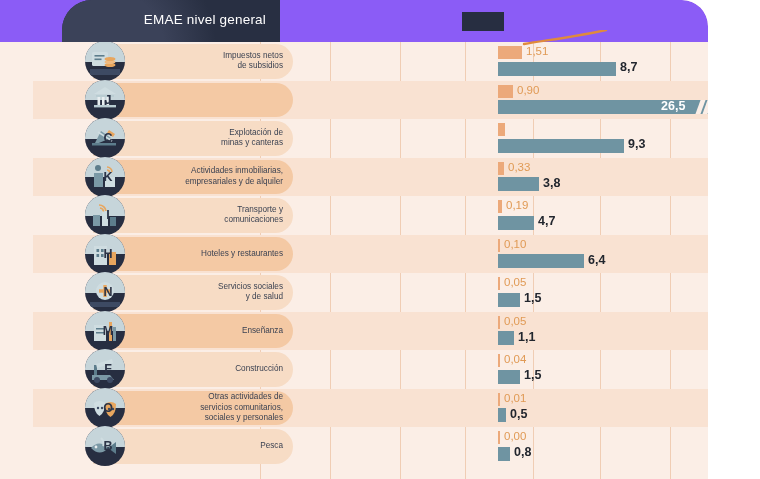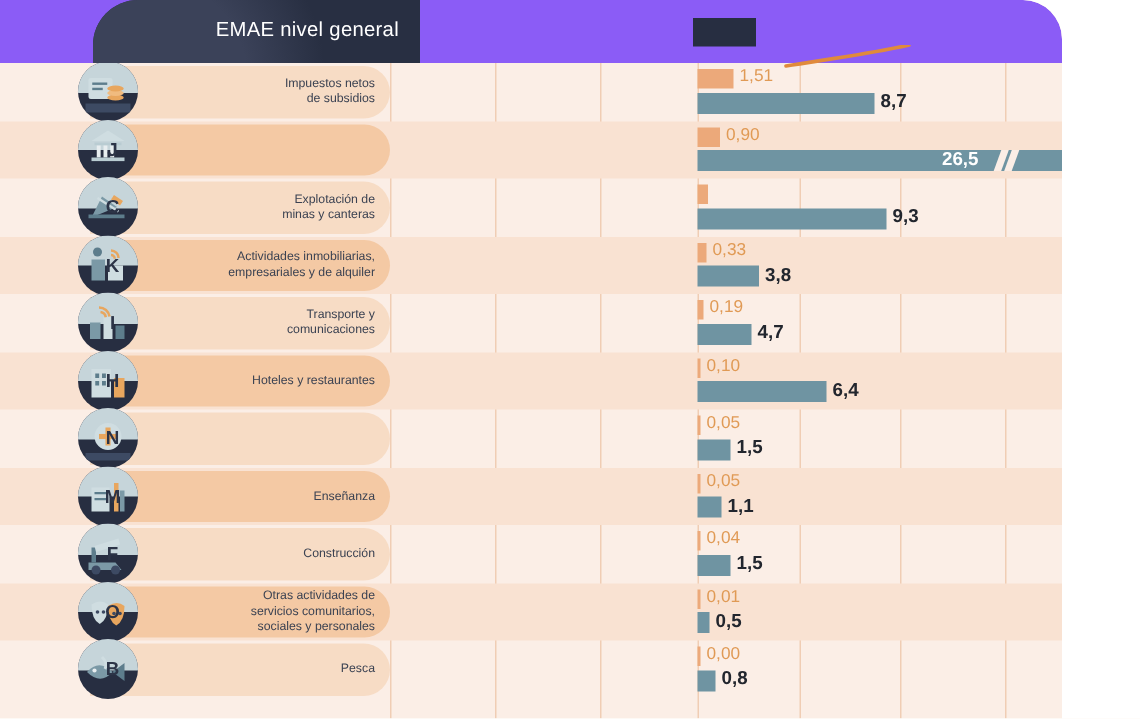--- a/index.html
+++ b/index.html
@@ -31,21 +31,21 @@
   .header-badge span{display:block;text-align:center;line-height:36px;
                 color:#ffffff;font-size:16px;font-weight:bold;letter-spacing:.3px;}
   .badge-swoosh{position:absolute;left:522px;top:30px;width:86px;height:16px;
                 overflow:hidden;pointer-events:none;}
 
   
   .gridlines{position:absolute;left:0;top:42px;width:708px;bottom:0;}
   .gridlines i{position:absolute;top:0;bottom:0;width:1px;background:#f0cdb4;}
 
   
-  .rows{position:absolute;left:0;top:42px;width:708px;}
+  .rows{position:absolute;left:0;top:42px;width:708px;padding-left:33px;}
   .row{position:relative;height:38.5px;}
   .row.alt .row-bg{background:#f9e2d2;}
   .row-bg{position:absolute;left:0;top:0;width:708px;height:100%;}
 
   .label-pill{position:absolute;left:60px;top:2px;height:34.5px;width:200px;
               background:#f7dcc5;border-radius:0 18px 18px 0;}
   .row.alt .label-pill{background:#f4c9a4;}
 
   .label-box{position:absolute;left:100px;top:0;width:150px;height:38.5px;
              display:flex;align-items:center;justify-content:flex-end;}
@@ -263,20 +263,24 @@
               <div class="sky"></div>
               <svg viewBox="0 0 40 40">
                 <circle cx="20" cy="19" r="9" fill="#cfdde1"></circle>
                 <rect x="18.3" y="13" width="3.4" height="12" fill="#e8a65e"></rect>
                 <rect x="14" y="17.3" width="12" height="3.4" fill="#e8a65e"></rect>
                 <path d="M5 30 h30 v5 H5z" fill="#3d4a63"></path>
               </svg>
             </div>
           </div>
           <div class="code">N</div>
+          <div class="label-box">
+            <span>Servicios sociales
+y de salud</span>
+          </div>
           <div class="bars">
             <div class="bar-top" style="width: 2px;"></div>
             <div class="bar-top-val" style="left: 6px;">0,05</div>
             <div class="bar-bot" style="width: 22px;"></div>
             <div class="bar-bot-val" style="left: 26px;">1,5</div>
           </div>
         </div>
         <div class="row alt">
           <div class="row-bg"></div>
           <div class="label-pill"></div>

